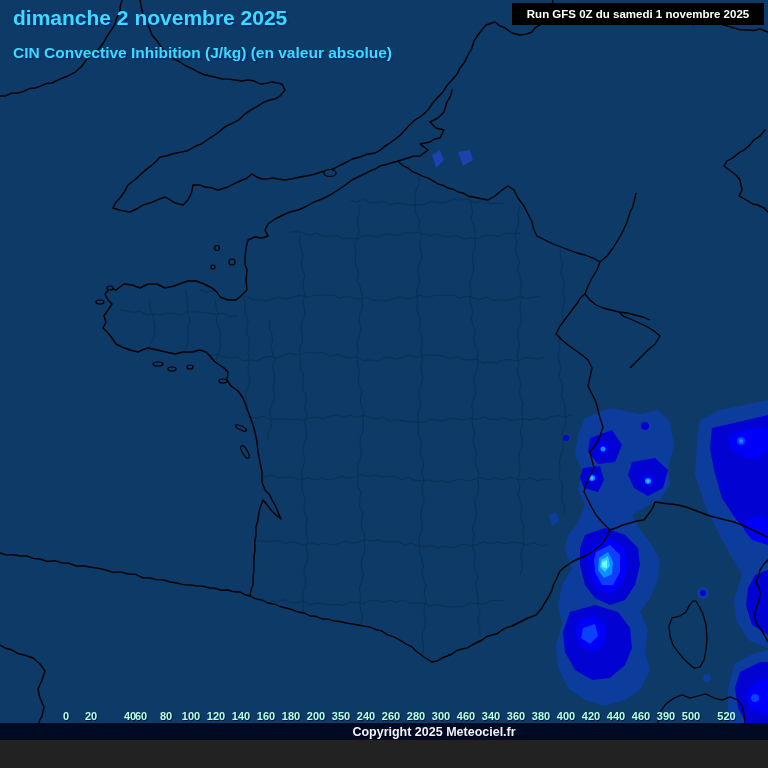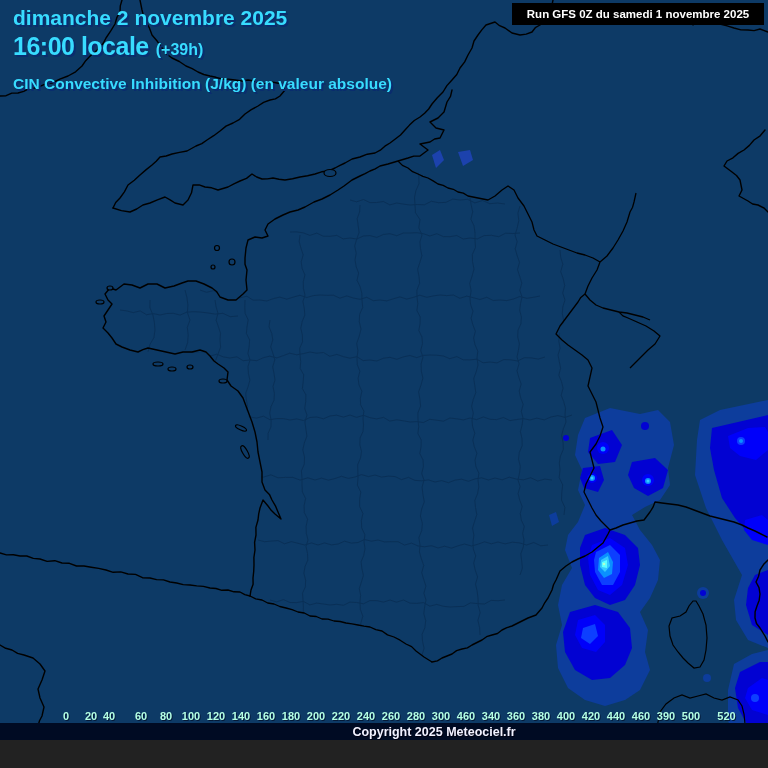--- a/index.html
+++ b/index.html
@@ -186,43 +186,40 @@
       <ellipse cx="223" cy="381" rx="4" ry="2"></ellipse>
       <ellipse cx="241" cy="428" rx="6" ry="2" transform="rotate(25 241 428)"></ellipse>
       <ellipse cx="245" cy="452" rx="7" ry="2.5" transform="rotate(60 245 452)"></ellipse>
       <polygon points="693,601 689,606 686,612 680,616 672,618 669,626 670,636 673,645 678,652 683,658 688,663 694,668 700,667 704,660 706,650 707,638 706,625 703,614 699,606 696,601"></polygon>
       <path fill="none" d="M658,722 L660,712 L666,704 L674,698 L682,695 L690,698 L698,696 L706,694 L714,698 L722,700 L730,697 L738,700 L742,706 L744,714 L745,724 L744,734 L746,744 L745,751 M658,722 L656,734 L657,745 L658,751"></path>
     </g>
   </svg>
 
   <div class="title-block">
     <div class="date-line">dimanche 2 novembre 2025</div>
-    <div class="time-line">
-      <span>16:00 locale</span><span class="time-offset">(+39h)</span>
-    </div>
     <div class="subtitle">CIN Convective Inhibition (J/kg) (en valeur absolue)</div>
   </div>
 
   <div class="run-box">
     <span>Run GFS 0Z du samedi 1 novembre 2025</span>
   </div>
 
   <div class="scale-labels">
       <span class="slab" style="left: 25px;">0</span>
       <span class="slab" style="left: 50px;">20</span>
-      <span class="slab" style="left: 68px;">40</span>
+      <span class="slab" style="left: 89px;">40</span>
       <span class="slab" style="left: 100px;">60</span>
       <span class="slab" style="left: 125px;">80</span>
       <span class="slab" style="left: 150px;">100</span>
       <span class="slab" style="left: 175px;">120</span>
       <span class="slab" style="left: 200px;">140</span>
       <span class="slab" style="left: 225px;">160</span>
       <span class="slab" style="left: 250px;">180</span>
       <span class="slab" style="left: 275px;">200</span>
-      <span class="slab" style="left: 300px;">220</span>
+      <span class="slab" style="left: 300px;">350</span>
       <span class="slab" style="left: 325px;">240</span>
       <span class="slab" style="left: 350px;">260</span>
       <span class="slab" style="left: 375px;">280</span>
       <span class="slab" style="left: 400px;">300</span>
       <span class="slab" style="left: 425px;">460</span>
       <span class="slab" style="left: 450px;">340</span>
       <span class="slab" style="left: 475px;">360</span>
       <span class="slab" style="left: 500px;">380</span>
       <span class="slab" style="left: 525px;">400</span>
       <span class="slab" style="left: 550px; text-align: center;">420</span>

